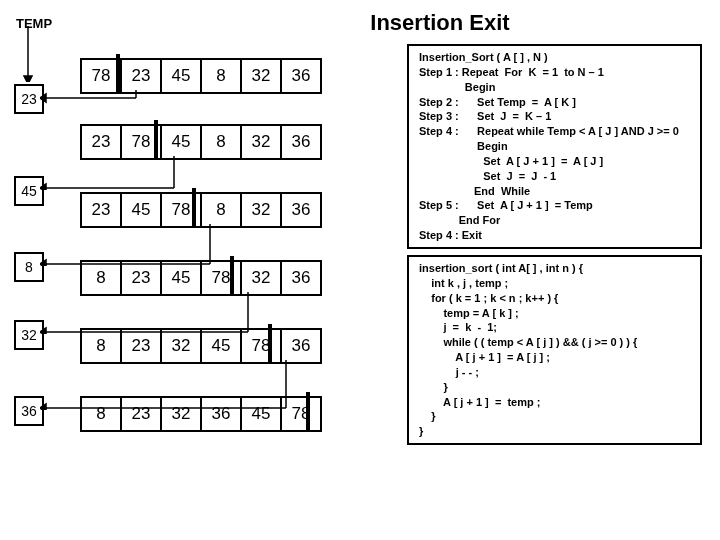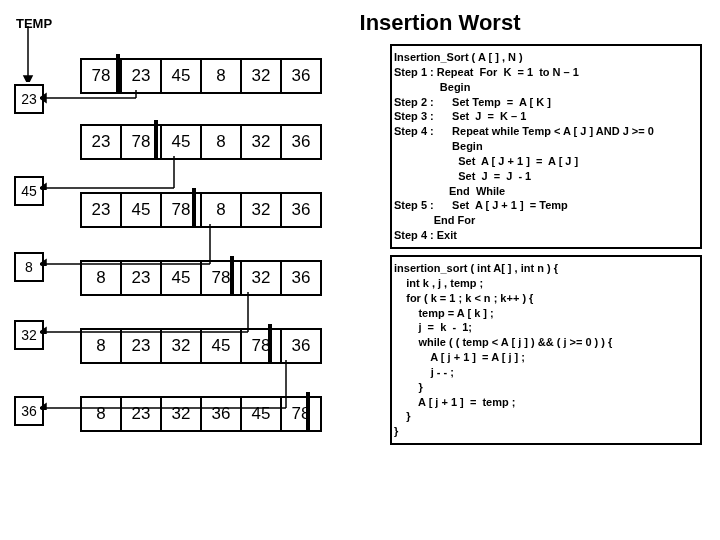--- a/index.html
+++ b/index.html
@@ -59,26 +59,27 @@
     display: flex;
     align-items: center;
     justify-content: center;
     font-size: 17px;
     font-weight: normal;
     margin-left: -2px;
   }
   .cell:first-child { margin-left: 0; }
   .code-box {
     border: 2px solid #000;
-    padding: 4px 2px;
+    padding: 4px 10px;
     font-size: 11px;
     font-family: Arial, sans-serif;
     line-height: 1.35;
     white-space: pre;
     font-weight: bold;
+    margin-left: 17px;
   }
   .complexity {
     border: 2px solid #000;
     padding: 4px 8px;
     font-size: 12px;
     font-weight: bold;
     position: absolute;
     top: 414px;
     left: 4px;
     width: 264px;
@@ -101,21 +102,21 @@
   
   .bar {
     position: absolute;
     width: 4px;
     background: #000;
   }
 </style>
 </head>
 <body>
 
-<div class="title">Insertion Worst</div>
+<div class="title">Insertion Exit</div>
 
 <div class="main">
   <div class="left-col">
 
     <span class="temp-label">TEMP</span>
 
     <div class="temp-box" style="top:40px; left:4px;">23</div>
     <div class="temp-box" style="top:132px; left:4px;">45</div>
     <div class="temp-box" style="top:208px; left:4px;">8</div>
     <div class="temp-box" style="top:276px; left:4px;">32</div>

